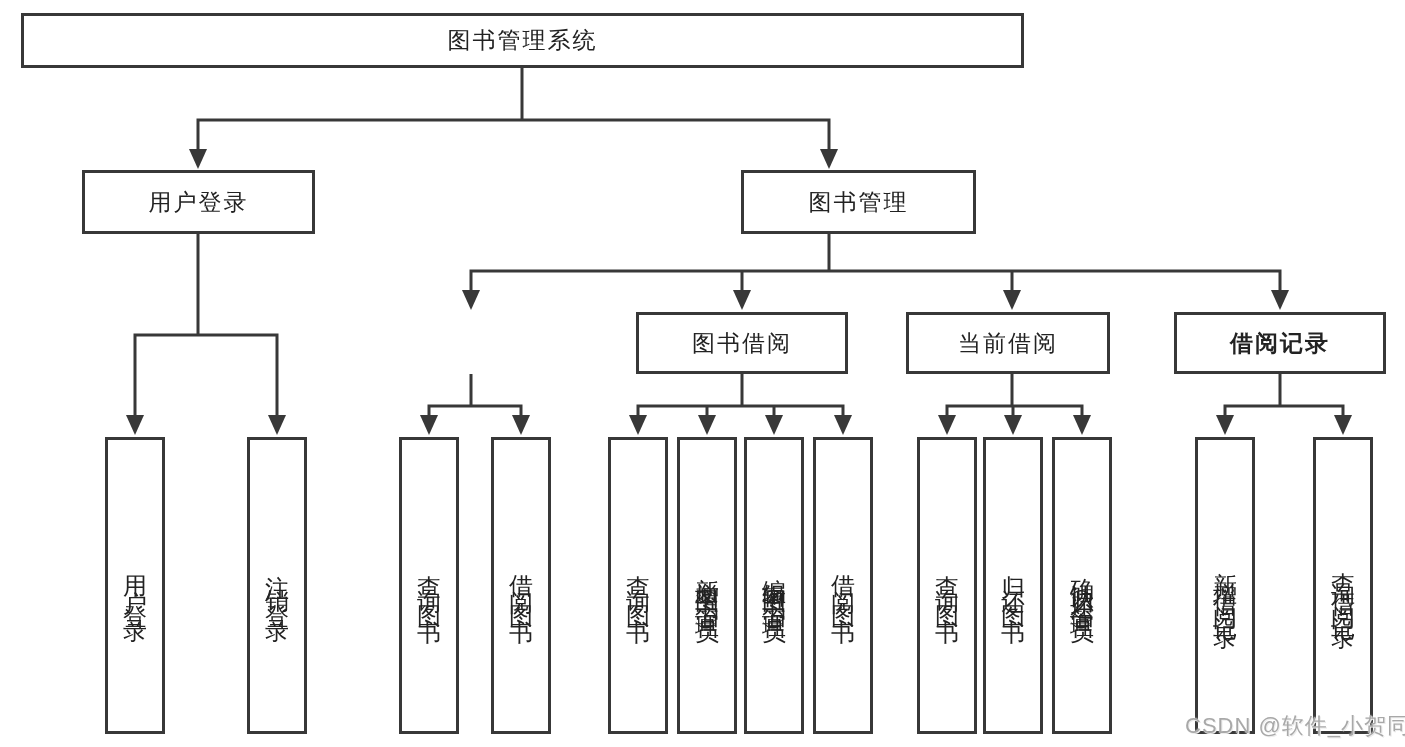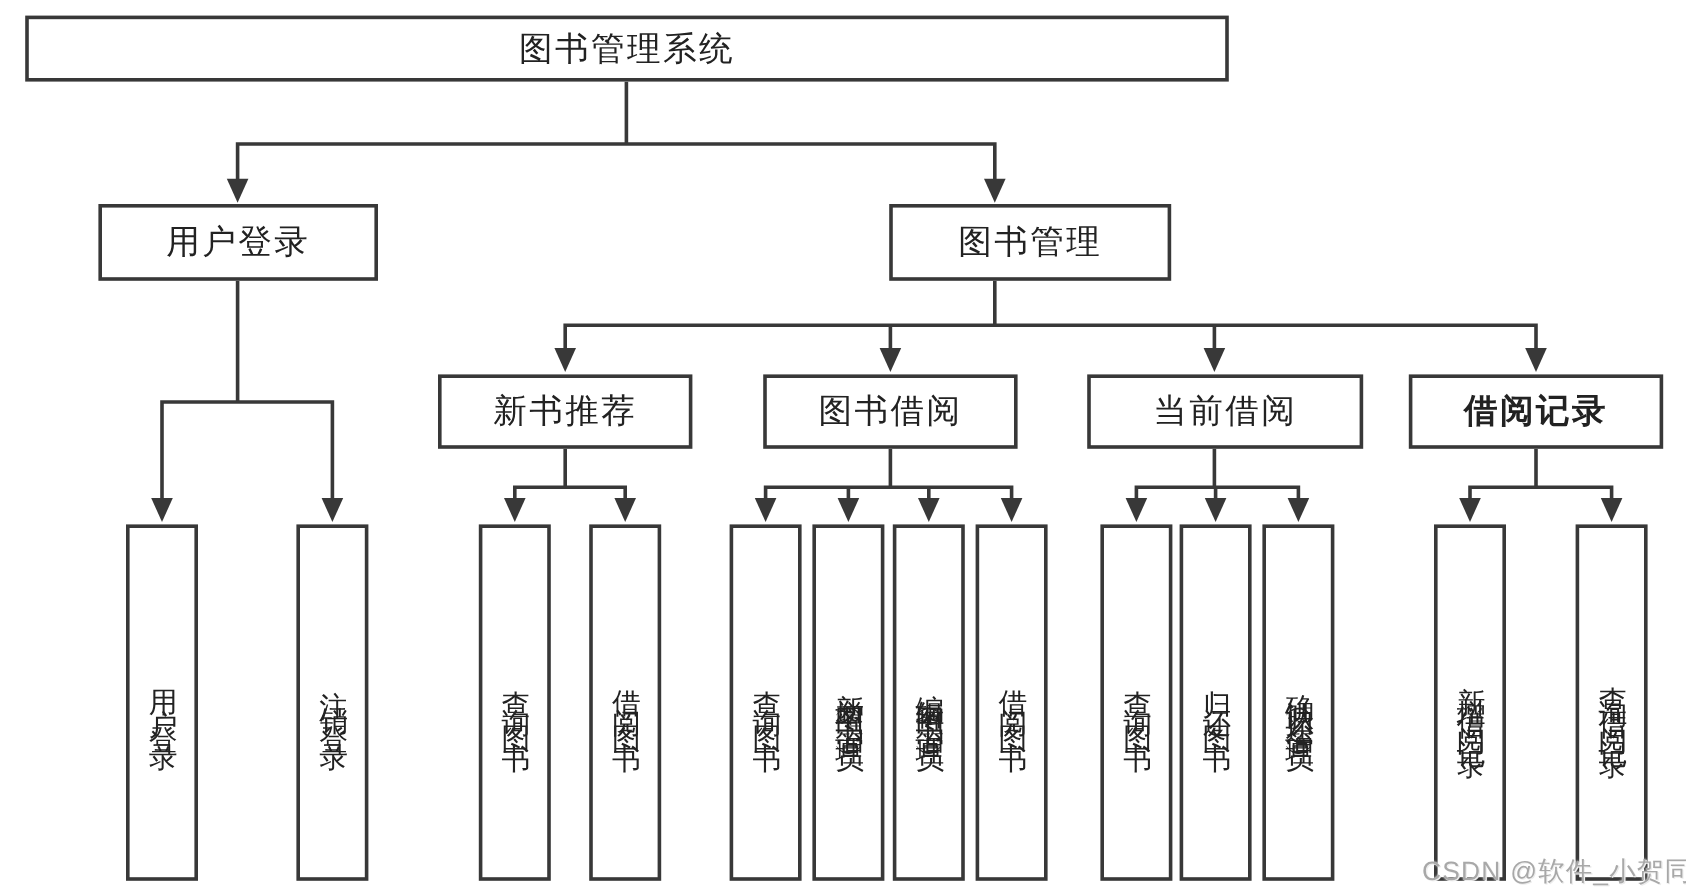--- a/index.html
+++ b/index.html
@@ -15,37 +15,37 @@
     position:absolute;
     box-sizing:border-box;
     border:3px solid #383838;
     background:#ffffff;
     color:#222222;
     display:flex;
     align-items:center;
     justify-content:center;
     text-align:center;
   }
-  .hbox{font-size:28px;letter-spacing:2px;white-space:nowrap;}
+  .hbox{font-size:23px;letter-spacing:2px;white-space:nowrap;}
   .leaf{
     writing-mode:vertical-rl;
     text-orientation:mixed;
     font-size:24px;
     line-height:1;
   }
   .ls15{letter-spacing:15px;}
   .ls11{letter-spacing:11px;}
   .ls6{letter-spacing:6px;}
   
   .n-root{left:21px;top:13px;width:1003px;height:55px;}
   .n-l2a{left:82px; top:170px;width:233px;height:64px;}
   .n-l2b{left:712px;top:170px;width:235px;height:64px;margin-left:29px;}
   .n-l3a{left:365px; top:312px;width:212px;height:62px;}
   .n-l3b{left:636px; top:312px;width:212px;height:62px;}
-  .n-l3c{left:906px; top:312px;width:230px;height:62px;}
+  .n-l3c{left:906px; top:312px;width:204px;height:62px;}
   .n-l3d{left:1174px;top:312px;width:212px;height:62px;font-weight:bold;}
   .leaf{top:437px;width:60px;height:297px;}
   .lf1 {left:105px;}
   .lf2 {left:247px;}
   .lf3 {left:399px;}
   .lf4 {left:491px;}
   .lf5 {left:608px;}
   .lf6 {left:677px;}
   .lf7 {left:744px;}
   .lf8 {left:813px;}
@@ -116,23 +116,20 @@
     <span>图书管理系统</span>
   </div>
 
   <div class="box hbox n-l2a">
     <span>用户登录</span>
   </div>
   <div class="box hbox n-l2b">
     <span>图书管理</span>
   </div>
 
-  <div class="box hbox n-l3a">
-    <span>新书推荐</span>
-  </div>
   <div class="box hbox n-l3b">
     <span>图书借阅</span>
   </div>
   <div class="box hbox n-l3c">
     <span>当前借阅</span>
   </div>
   <div class="box hbox n-l3d">
     <span>借阅记录</span>
   </div>
 

